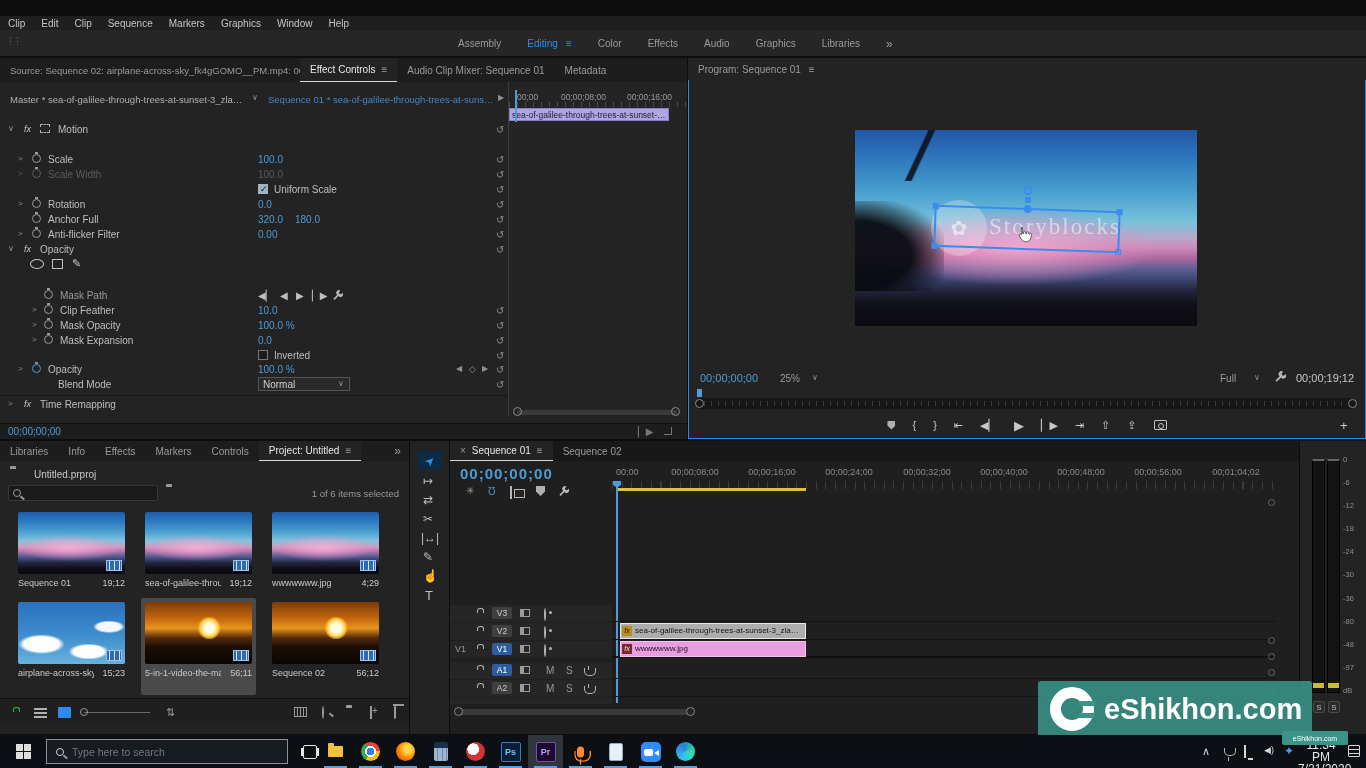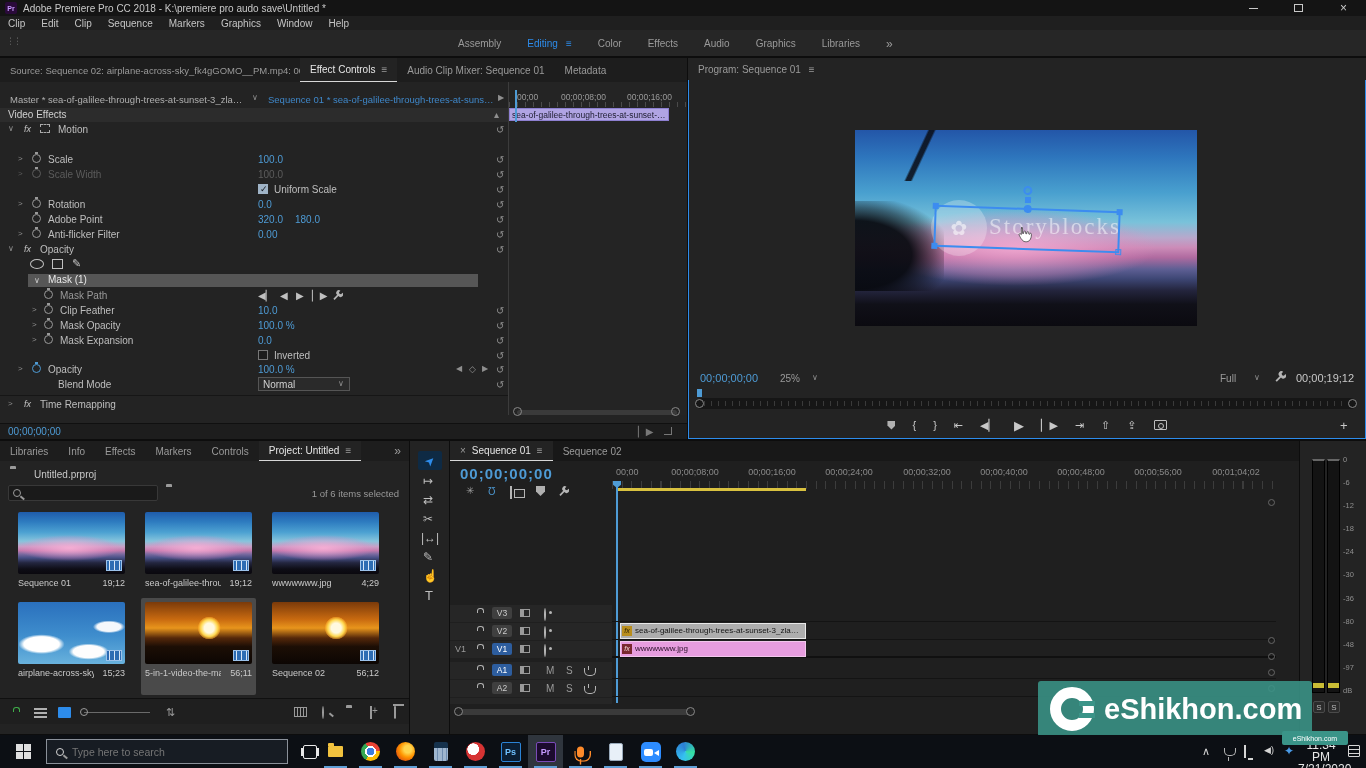--- a/index.html
+++ b/index.html
@@ -103,33 +103,20 @@
 .esh-logo{position:relative;width:44px;height:44px;border-radius:50%;border:11px solid #fff}
 .esh-logo::before,.esh-logo::after{content:"";position:absolute;right:-12px;width:16px;height:5px;background:#3a9488}
 .esh-logo::before{top:3px}.esh-logo::after{top:15px}
 input{font-family:inherit}
 </style>
 </head>
 <body>
 
 <div id="screen">
 
-  <div class="panel" style="left:0;top:0;width:1366px;height:16px;background:#141414;display:flex;align-items:center">
-    <div style="width:12px;height:12px;margin:0 6px 0 5px;background:#2a0a3a;color:#c79bff;font-size:7px;font-weight:bold;display:flex;align-items:center;justify-content:center;border-radius:2px">Pr</div>
-    <span style="font-size:10px;color:#c8c8c8">Adobe Premiere Pro CC 2018 - K:\premiere pro audo save\Untitled *</span>
-    <div style="position:absolute;right:0;top:0;height:16px;display:flex">
-      <div style="width:45px;display:flex;align-items:center;justify-content:center">
-          <span style="width:9px;height:1px;background:#c8c8c8"></span>
-        </div>
-      <div style="width:45px;display:flex;align-items:center;justify-content:center">
-          <span style="width:9px;height:8px;border:1px solid #c8c8c8"></span>
-        </div>
-      <div class="g-x" style="width:45px;display:flex;align-items:center;justify-content:center;color:#c8c8c8;font-size:12px"></div>
-    </div>
-  </div>
 
   <div class="panel" style="left:0;top:16px;width:1366px;height:14px;background:#1f1f1f;display:flex;align-items:center;gap:16px;padding-left:8px;font-size:10px;color:#c4c4c4">
     <span>Clip</span>
     <span>Edit</span>
     <span>Clip</span>
     <span>Sequence</span>
     <span>Markers</span>
     <span>Graphics</span>
     <span>Window</span>
     <span>Help</span>
@@ -159,24 +146,20 @@
         </span>
       <span class="tab">Audio Clip Mixer: Sequence 01</span>
       <span class="tab">Metadata</span>
     </div>
 
     <div class="abs nowrap" style="left:10px;top:36px;width:236px;font-size:9.5px;color:#b0b0b0">Master * sea-of-galilee-through-trees-at-sunset-3_zlagni_ls__PM...</div>
     <span class="g-dd" style="position:absolute;left:252px;top:35px;color:#8f8f8f;font-size:8px"></span>
     <div class="abs nowrap" style="left:268px;top:36px;width:226px;font-size:9.5px;color:#3f87c9">Sequence 01 * sea-of-galilee-through-trees-at-sunset-3_zlagni_...</div>
     <span class="g-play" style="position:absolute;left:498px;top:35px;color:#8f8f8f;font-size:8px"></span>
 
-    <div class="abs" style="left:0;top:50px;width:508px;height:14px;background:#2c2c2c">
-      <span style="position:absolute;left:8px;top:1px;color:#d0d0d0">Video Effects</span>
-      <span class="g-chevU" style="position:absolute;left:494px;top:1px;color:#8f8f8f"></span>
-    </div>
 
     <div class="ecrow" style="top:64px">
       <span class="g-dd" style="left:8px;color:#8f8f8f;font-size:8px"></span>
       <span class="fxi" style="left:24px">fx</span>
       <span style="left:40px;width:10px;height:9px;border:1px dashed #aaa"></span>
       <span style="left:58px">Motion</span>
       <span class="g-reset reset"></span>
     </div>
     <div class="ecrow" style="top:94px">
       <span class="g-gt" style="left:18px;color:#8f8f8f;font-size:8px"></span>
@@ -199,21 +182,21 @@
     </div>
     <div class="ecrow" style="top:139px">
       <span class="g-gt" style="left:18px;color:#8f8f8f;font-size:8px"></span>
       <span class="sw" style="left:32px"></span>
       <span style="left:48px">Rotation</span>
       <span class="val" style="left:258px">0.0</span>
       <span class="g-reset reset"></span>
     </div>
     <div class="ecrow" style="top:154px">
       <span class="sw" style="left:32px"></span>
-      <span style="left:48px">Adobe Point</span>
+      <span style="left:48px">Anchor Full</span>
       <span class="val" style="left:258px">320.0</span>
       <span class="val" style="left:295px">180.0</span>
       <span class="g-reset reset"></span>
     </div>
     <div class="ecrow" style="top:169px">
       <span class="g-gt" style="left:18px;color:#8f8f8f;font-size:8px"></span>
       <span class="sw" style="left:32px"></span>
       <span style="left:48px">Anti-flicker Filter</span>
       <span class="val" style="left:258px">0.00</span>
       <span class="g-reset reset"></span>
@@ -221,24 +204,20 @@
     <div class="ecrow" style="top:184px">
       <span class="g-dd" style="left:8px;color:#8f8f8f;font-size:8px"></span>
       <span class="fxi" style="left:24px">fx</span>
       <span style="left:40px">Opacity</span>
       <span class="g-reset reset"></span>
     </div>
     <div class="ecrow" style="top:199px;height:16px">
       <span style="left:30px;width:14px;height:10px;border:1px solid #c0c0c0;border-radius:50%"></span>
       <span style="left:52px;width:11px;height:10px;border:1px solid #c0c0c0"></span>
       <span class="g-pen" style="left:72px;color:#c0c0c0;font-size:11px;top:0"></span>
-    </div>
-    <div class="abs" style="left:28px;top:216px;width:450px;height:13px;background:#565656">
-      <span class="g-dd" style="position:absolute;left:6px;top:2px;color:#ccc;font-size:8px"></span>
-      <span style="position:absolute;left:20px;top:0;color:#e8e8e8">Mask (1)</span>
     </div>
     <div class="ecrow" style="top:230px">
       <span class="sw" style="left:44px"></span>
       <span style="left:60px;color:#9a9a9a">Mask Path</span>
       <span class="g-kprev" style="left:258px;color:#c0c0c0"></span>
       <span class="g-back" style="left:280px;color:#c0c0c0"></span>
       <span class="g-play" style="left:296px;color:#c0c0c0"></span>
       <span class="g-knext" style="left:312px;color:#c0c0c0"></span>
       <svg style="position:absolute;left:332px;top:2px" width="11" height="11" viewBox="0 0 12 12">
           <path d="M1.5 9.5l4.2-4.2A2.8 2.8 0 0 1 9.2.8L7.6 2.4l.5 1.8 1.8.5 1.6-1.6a2.8 2.8 0 0 1-4.5 3.5l-4.2 4.2z" fill="#b5b5b5"></path>

